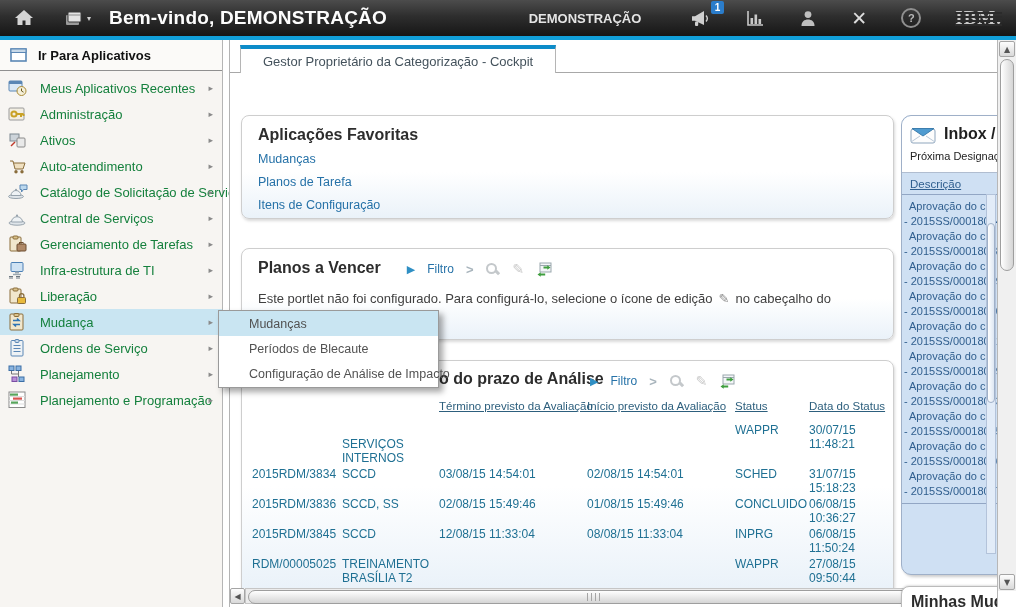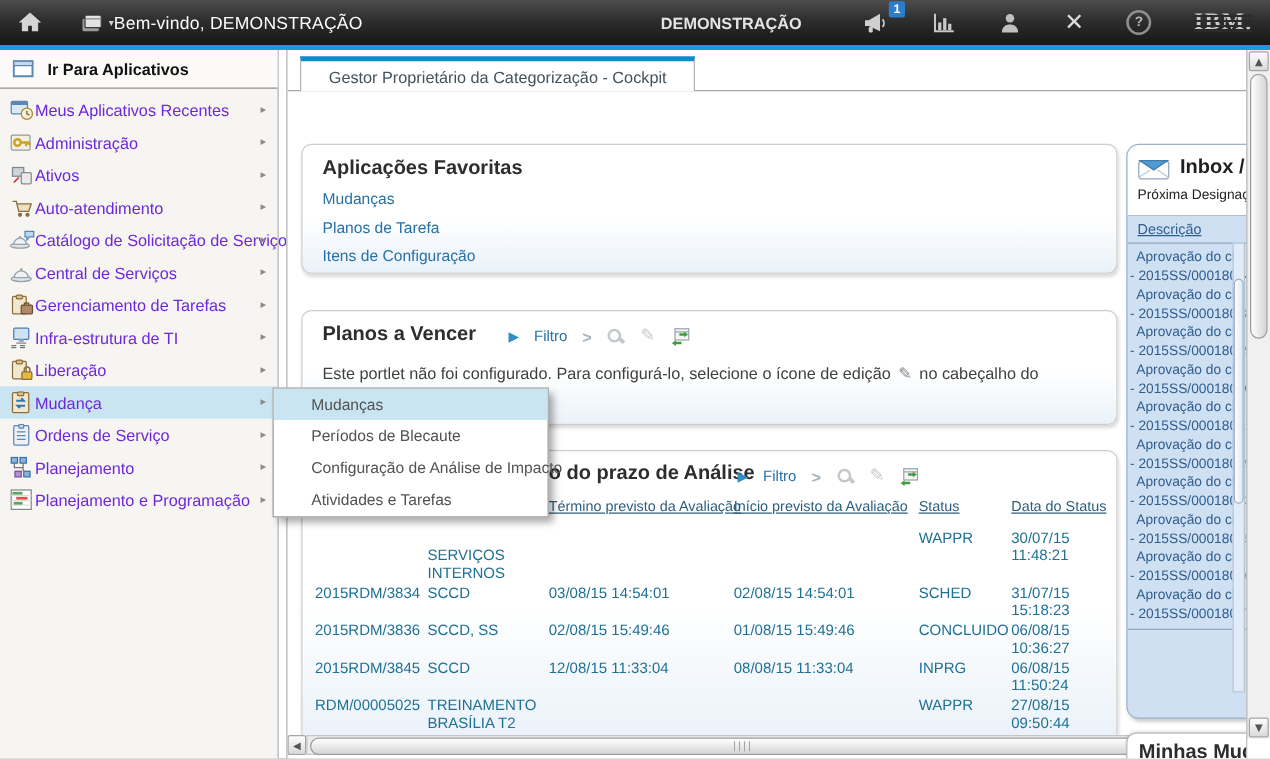--- a/index.html
+++ b/index.html
@@ -7,21 +7,21 @@
     font-family:"Liberation Sans",sans-serif;-webkit-font-smoothing:antialiased;}
   .glyph{font-family:"DejaVu Sans",sans-serif;}
 
   
   .topbar{position:absolute;left:0;top:0;width:1016px;height:36px;
     background:linear-gradient(180deg,#4c4c4c 0%,#2e2e2e 45%,#161616 100%);
     border-bottom:4px solid #119fd9;display:flex;align-items:center;color:#e9e9e9;}
   .tb-home{margin-left:14px;width:20px;height:18px;cursor:pointer;}
   .tb-tiles{margin-left:30px;display:flex;align-items:center;cursor:pointer;}
   .tb-caret{color:#cfcfcf;font-size:8px;margin-left:3px;}
-  .tb-welcome{font-size:14px;font-weight:normal;color:#fdfdfd;letter-spacing:.2px;}
+  .tb-welcome{margin-left:18px;font-size:19px;font-weight:bold;color:#fdfdfd;letter-spacing:.2px;}
   .tb-right{margin-left:auto;display:flex;align-items:center;}
   .tb-user{font-size:13px;font-weight:bold;color:#e4e4e4;margin-right:48px;}
   .tb-ic{position:relative;margin-right:34px;cursor:pointer;display:flex;align-items:center;}
   .tb-badge{position:absolute;top:-9px;right:-13px;background:#2b7dcb;color:#fff;font-size:10px;
     font-weight:bold;padding:1px 4px;border-radius:2px;line-height:11px;}
   .tb-x{font-size:19px;color:#dcdcdc;line-height:16px;}
   .tb-help{width:16px;height:16px;border:2px solid #8f8f8f;border-radius:50%;color:#b9b9b9;
     font-size:11px;font-weight:bold;display:flex;align-items:center;justify-content:center;}
   .tb-ibm{position:relative;font-family:"Liberation Serif",serif;font-weight:700;font-style:normal;
     font-size:19px;letter-spacing:1px;color:#c9c9c9;margin-right:14px;}
@@ -32,21 +32,21 @@
   .sidebar{position:absolute;left:0;top:40px;width:222px;height:567px;background:#f7f5f2;
     border-right:1px solid #b5b5b5;}
   .side-head{height:30px;display:flex;align-items:center;border-bottom:1px solid #8f8f8f;
     background:#fbfaf8;}
   .side-head svg{margin-left:10px;}
   .side-head span{margin-left:10px;font-size:13px;font-weight:bold;color:#111;}
   .side-list{list-style:none;margin:0;padding:4px 0 0 0;}
   .side-item{height:26px;display:flex;align-items:center;cursor:pointer;position:relative;}
   .side-item.active{background:#c9e5f2;align-items:center;}
   .side-item .sicon{width:20px;height:18px;margin-left:8px;flex:0 0 20px;}
-  .side-item .slabel{font-size:13px;color:#6d28d9;white-space:nowrap;}
+  .side-item .slabel{margin-left:12px;font-size:13px;color:#15803d;white-space:nowrap;}
   .side-item .sarrow{position:absolute;right:9px;color:#8a8a8a;font-size:9px;}
 
   
   .main{position:absolute;left:229px;top:40px;width:768px;height:567px;background:#fff;
     border-left:1px solid #b3b3b3;overflow:hidden;}
   .tabbar{position:absolute;left:0;top:5px;width:768px;height:28px;border-bottom:1px solid #a8a8a8;
     display:flex;align-items:center;padding-left:10px;box-sizing:border-box;}
   .tab{font-size:13px;padding:0 22px;display:flex;align-items:center;cursor:pointer;
     white-space:nowrap;box-sizing:border-box;}
   .tab.active{height:28px;background:#fff;border:1px solid #b5b5b5;border-top:4px solid #0d8cc9;
@@ -655,16 +655,15 @@
 
   <div class="ctx">
 
       <div class="ctx-item active">Mudanças</div>
 
 
       <div class="ctx-item">Períodos de Blecaute</div>
 
       <div class="ctx-item">Configuração de Análise de Impacto</div>
 
-      <div class="ctx-item">Atividades e Tarefas</div>
     </div>
 
 </div>
 
 </body></html>

